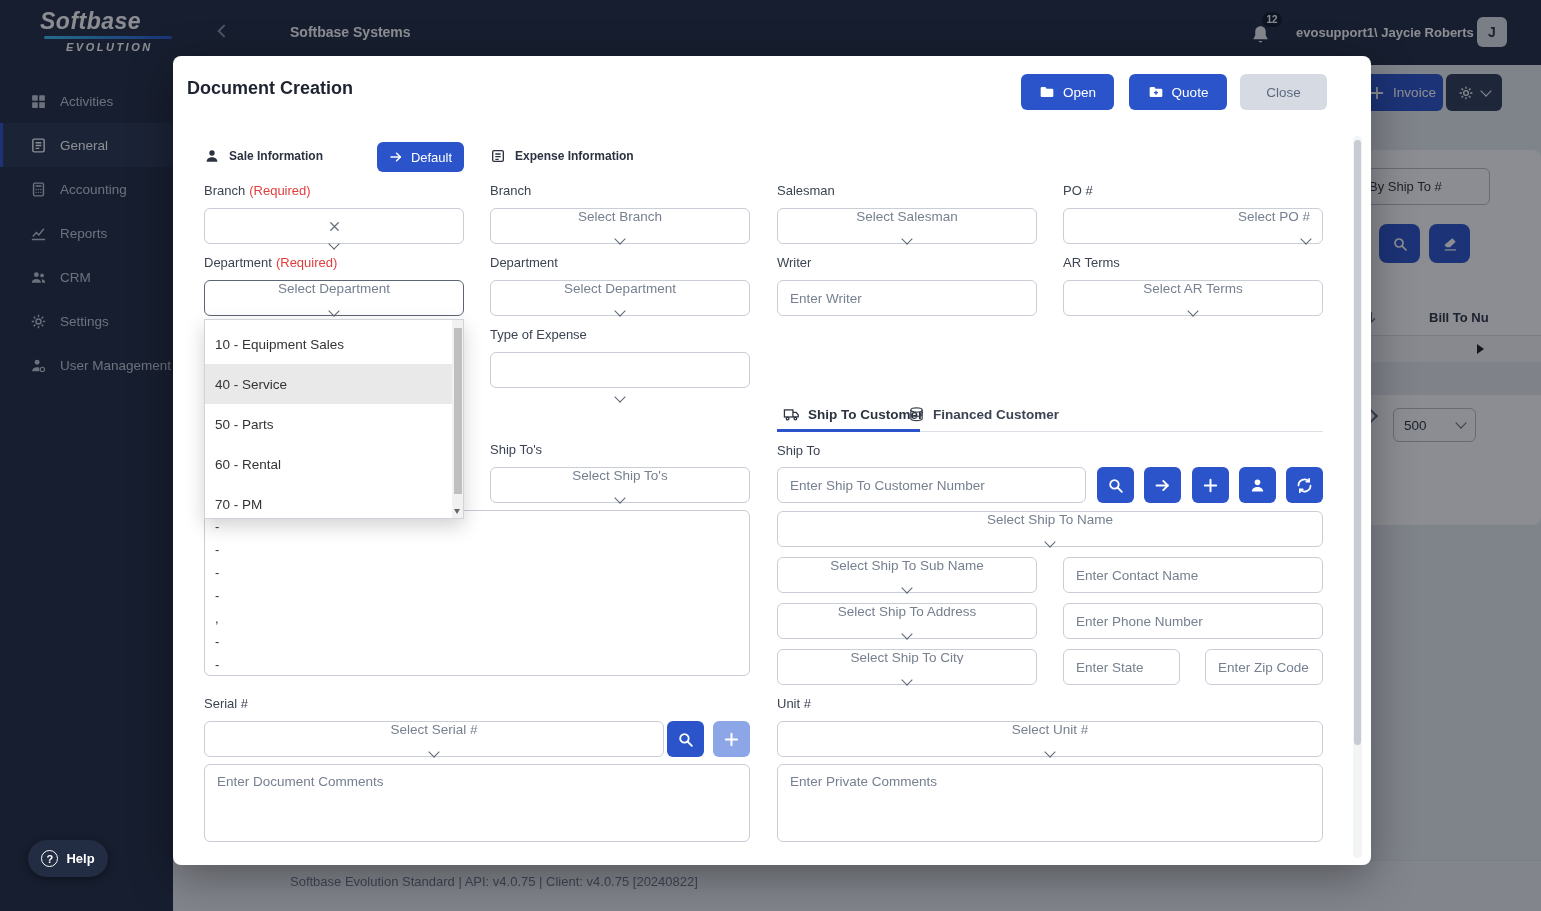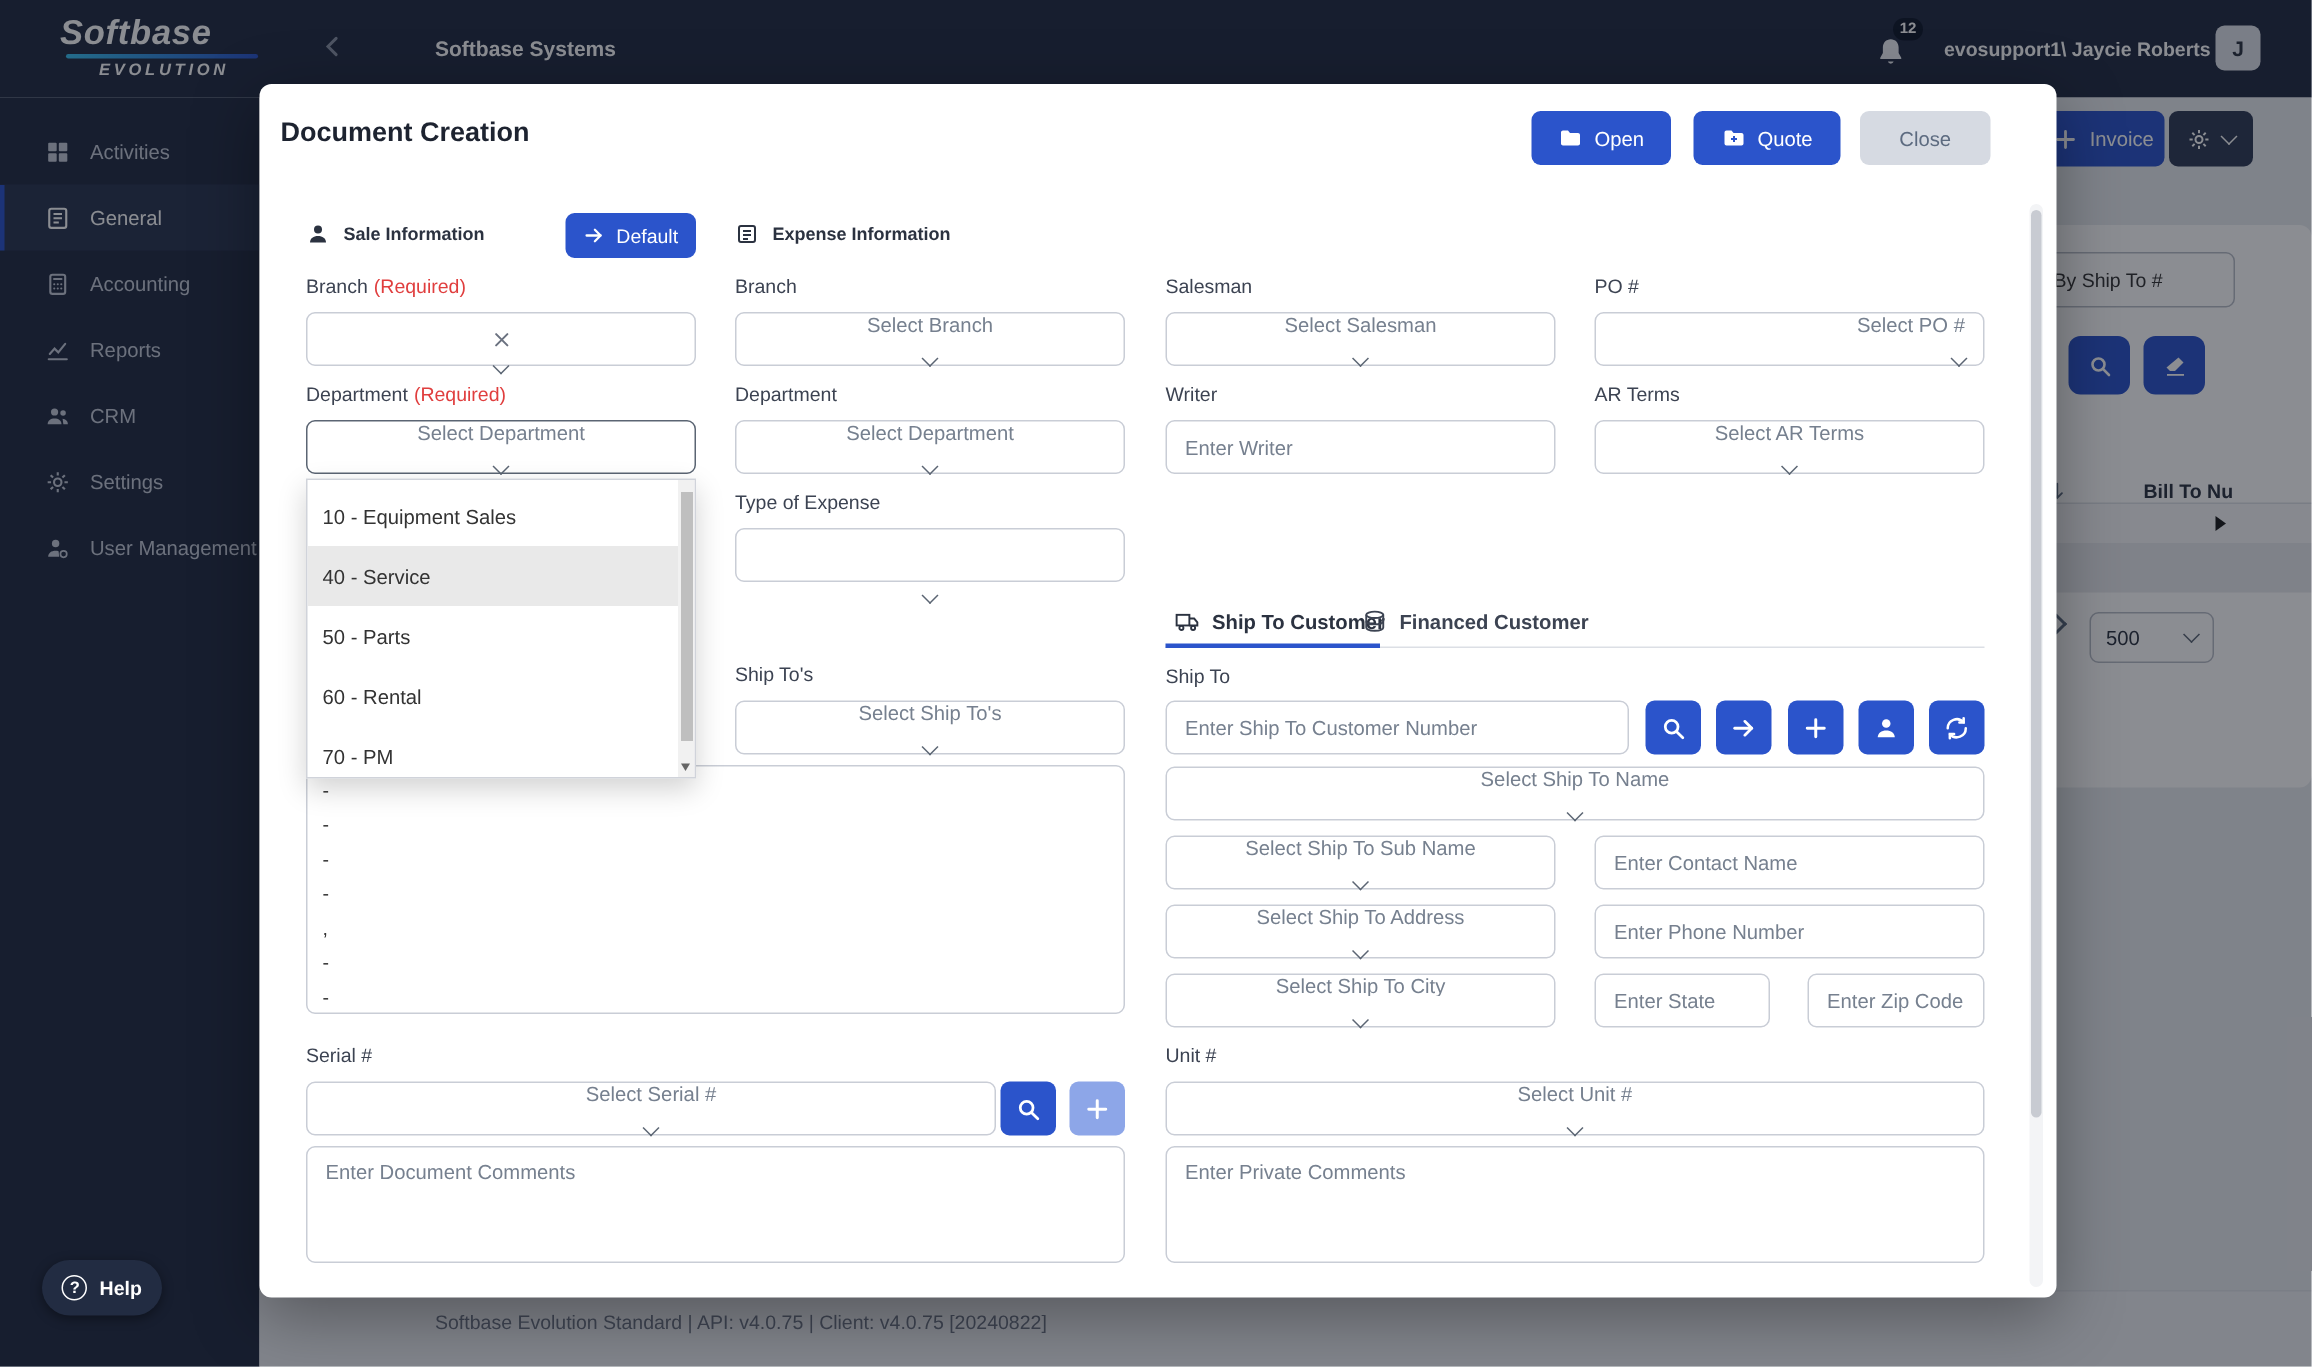--- a/index.html
+++ b/index.html
@@ -38,21 +38,21 @@
     font-size:13.5px;cursor:pointer;font-family:inherit;}
   .btn-blue{background:#2b54cb;color:#fff;}
   .btn-gray{background:#d6dae2;color:#5d6b80;}
   .btn-navy{background:#2e3a55;color:#fff;}
   .ic{width:16px;height:16px;flex:none;}
   .filter-box{position:absolute;left:1185px;top:103px;width:132px;height:37px;border:1px solid #b9bec8;border-radius:6px;
     background:#fff;display:flex;align-items:center;padding:0 10px;font-size:13px;color:#333;}
   .sqbtn{position:absolute;width:41px;height:39px;border:none;border-radius:8px;background:#2b54cb;color:#fff;
     display:flex;align-items:center;justify-content:center;cursor:pointer;}
   .tbl-head{position:absolute;left:1167px;top:235px;width:201px;height:36px;background:#fff;border-bottom:1px solid #dde0e6;
-    display:flex;align-items:flex-end;gap:8px;padding-left:24px;color:#2b3240;}
+    display:flex;align-items:center;gap:8px;padding-left:24px;color:#2b3240;}
   .tbl-head svg{width:15px;height:15px;color:#5d6b80;}
   .tbl-head .hdr-txt{font-size:13px;font-weight:700;margin-left:42px;white-space:nowrap;}
   .row-sel{position:absolute;left:1167px;top:271px;width:201px;height:26px;background:#f7f8f9;}
   .row-caret{position:absolute;left:137px;top:8px;width:0;height:0;border-left:7px solid #1c1c1c;
     border-top:5px solid transparent;border-bottom:5px solid transparent;}
   .row-gray{position:absolute;left:1167px;top:297px;width:201px;height:33px;background:#e8eaee;}
   .pag-chev{position:absolute;left:1193px;top:346px;width:10px;height:10px;border-right:2px solid #5d6b80;
     border-bottom:2px solid #5d6b80;transform:rotate(-45deg);}
   .size-select{position:absolute;left:1220px;top:343px;width:83px;height:34px;background:#fff;border:1px solid #b9bec8;
     border-radius:6px;display:flex;align-items:center;justify-content:space-between;padding:0 10px;font-size:13.5px;color:#2b3240;cursor:pointer;}

